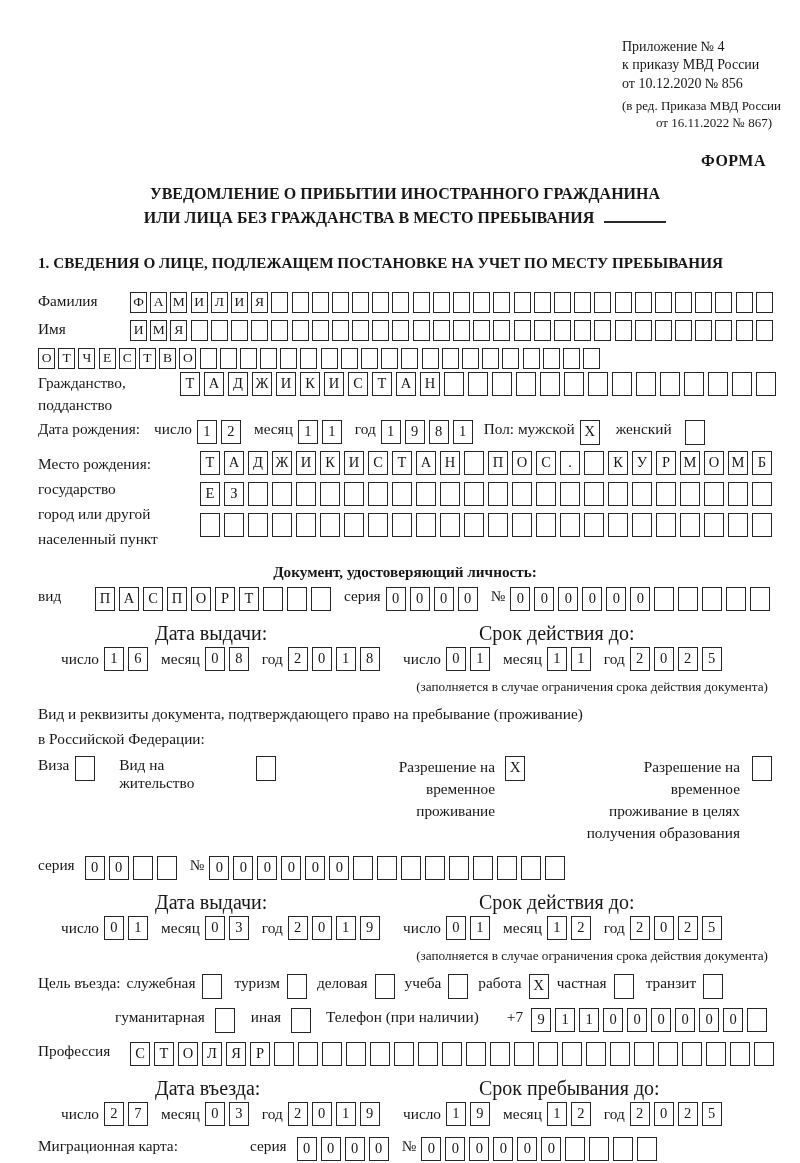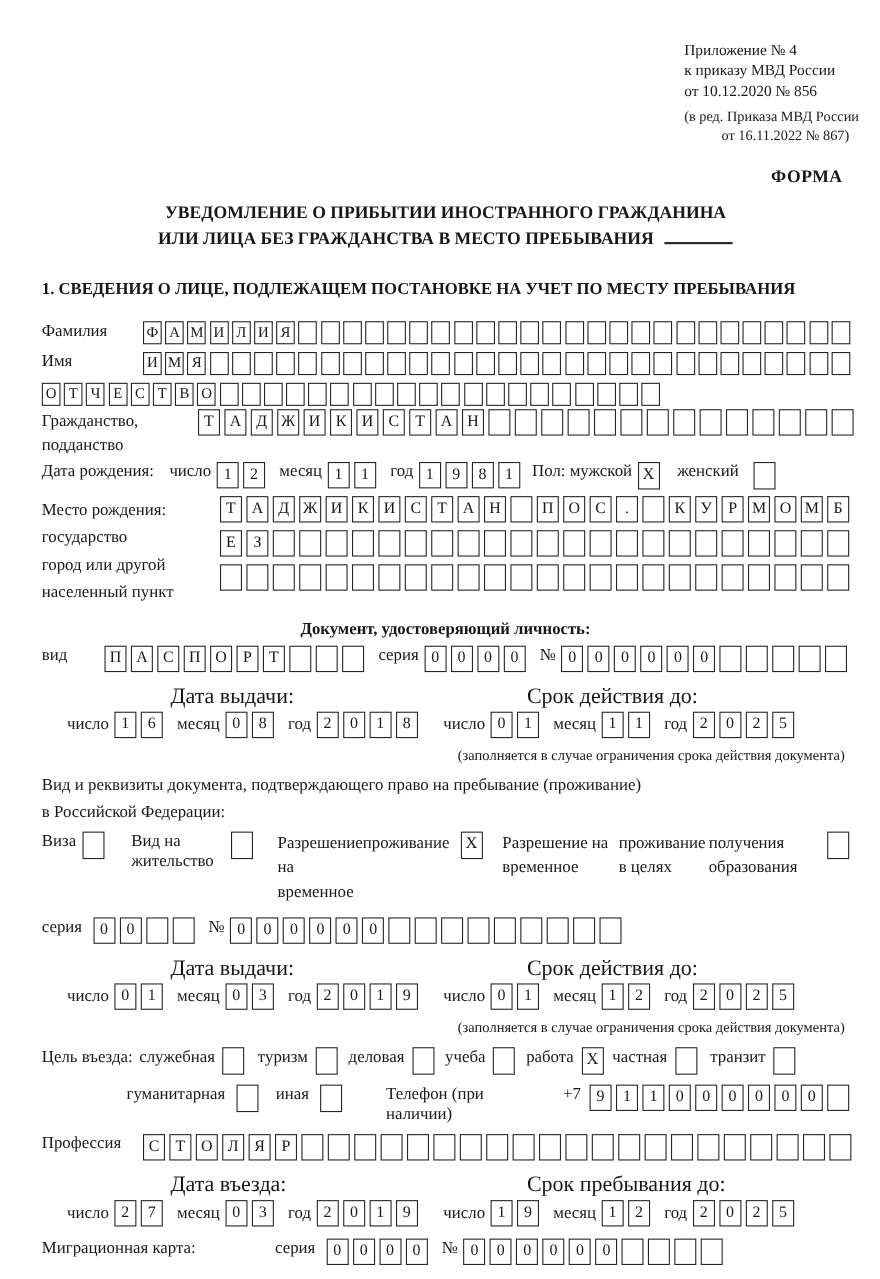--- a/index.html
+++ b/index.html
@@ -29,21 +29,21 @@
   .twolabels .a{position:absolute;left:117px;}
   .twolabels .b{position:absolute;left:441px;}
   .drow{position:relative;height:27px;margin-top:5px;font-size:15.3px;}
   .dgroup{display:flex;align-items:center;position:absolute;top:0;}
   .dgroup.gl{left:23px;}
   .dgroup.gr{left:365px;}
   .note{font-size:13.2px;text-align:right;margin-top:5px;padding-right:4px;}
   .plain{font-size:15.3px;margin-top:10px;}
   .opts{display:flex;align-items:flex-start;margin-top:8px;font-size:15.3px;}
   .opt{display:flex;align-items:flex-start;}
-  .optlines{display:flex;flex-direction:row;text-align:left;line-height:22px;}
+  .optlines{display:flex;flex-direction:column;text-align:right;line-height:22px;margin-left:32px;}
   .opts .cells{margin-top:0;}
   .purpose-box{margin:0 0 0 7px;}
 </style>
 </head>
 <body>
 
 <div class="page">
   <div class="inner">
 
     <div class="hdr">
@@ -556,21 +556,21 @@
 
     <div class="row" style="margin-top:9px">
       <span class="lbl" style="margin-left:77px">гуманитарная</span>
       <span class="cells lg cb purpose-box" style="margin-left:10px">
           <span class="cell"></span>
         </span>
       <span class="dl" style="margin-left:16px;margin-right:0">иная</span>
       <span class="cells lg cb purpose-box" style="margin-left:10px">
           <span class="cell"></span>
         </span>
-      <span class="dl" style="margin-left:40px;margin-right:0">Телефон (при наличии)</span>
+      <span class="dl" style="margin-left:15px;margin-right:0">Телефон (при наличии)</span>
       <span class="dl" style="margin-left:28px;margin-right:0">+7</span>
       <span class="cells lg" style="margin-left:8px">
           <span class="cell">9</span>
           <span class="cell">1</span>
           <span class="cell">1</span>
           <span class="cell">0</span>
           <span class="cell">0</span>
           <span class="cell">0</span>
           <span class="cell">0</span>
           <span class="cell">0</span>

